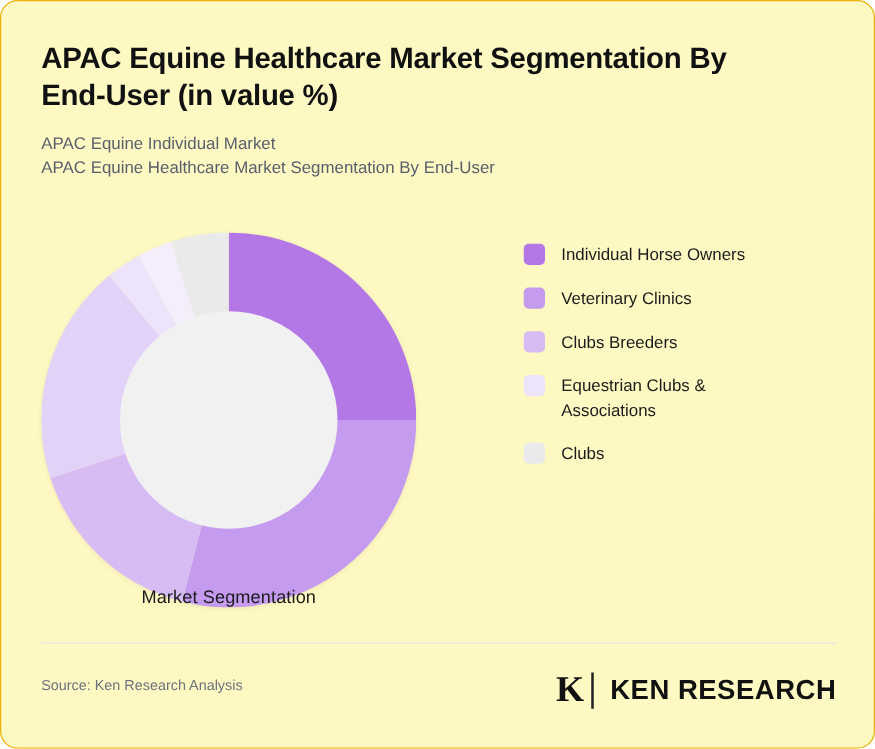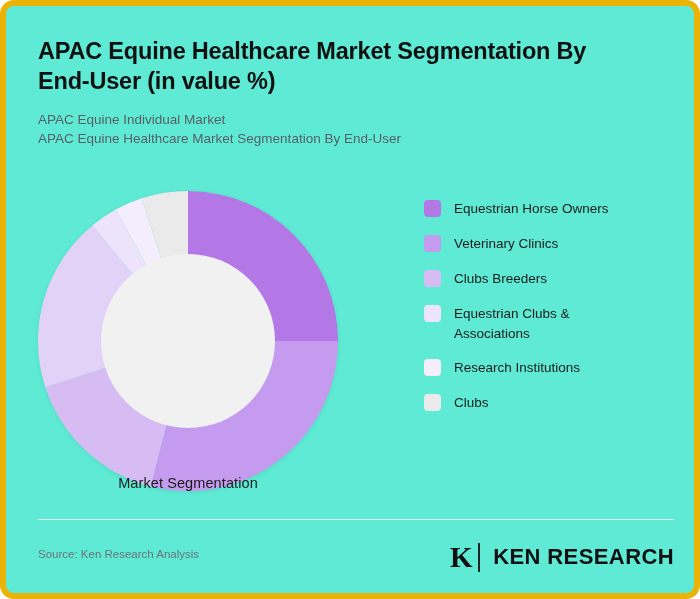--- a/index.html
+++ b/index.html
@@ -10,22 +10,22 @@
   }
   body {
     font-family: "Liberation Sans", sans-serif;
     -webkit-font-smoothing: antialiased;
   }
   .card {
     position: relative;
     width: 700px;
     height: 599px;
     box-sizing: border-box;
-    background: #5eead4;
-    border: 6px solid #eab308;
+    background: #fef9c3;
+    border: 1px solid #eab308;
     border-radius: 14px;
     overflow: hidden;
   }
   .card-inner {
     position: absolute;
     left: 0; top: 0;
     width: 700px;
     height: 599px;
   }
 
@@ -223,37 +223,33 @@
           <circle cx="150" cy="150" r="87" fill="#f1f1f1"></circle>
         </svg>
         <div class="donut-hole-label">
           <span>Market Segmentation</span>
         </div>
       </div>
 
       <div class="legend" id="legend">
           <div class="legend-item">
             <div class="legend-swatch" style="background: rgb(180, 120, 230);"></div>
-            <div class="legend-label">Equestrian Horse Owners</div>
+            <div class="legend-label">Individual Horse Owners</div>
           </div>
           <div class="legend-item">
             <div class="legend-swatch" style="background: rgb(196, 155, 238);"></div>
             <div class="legend-label">Veterinary Clinics</div>
           </div>
           <div class="legend-item">
             <div class="legend-swatch" style="background: rgb(215, 188, 244);"></div>
             <div class="legend-label">Clubs Breeders</div>
           </div>
           <div class="legend-item">
             <div class="legend-swatch" style="background: rgb(237, 228, 251);"></div>
             <div class="legend-label">Equestrian Clubs &amp; Associations</div>
-          </div>
-          <div class="legend-item">
-            <div class="legend-swatch" style="background: rgb(244, 237, 252);"></div>
-            <div class="legend-label">Research Institutions</div>
           </div>
           <div class="legend-item">
             <div class="legend-swatch" style="background: rgb(234, 234, 234);"></div>
             <div class="legend-label">Clubs</div>
           </div>
         </div>
 
     </div>
 
     <div class="divider"></div>

